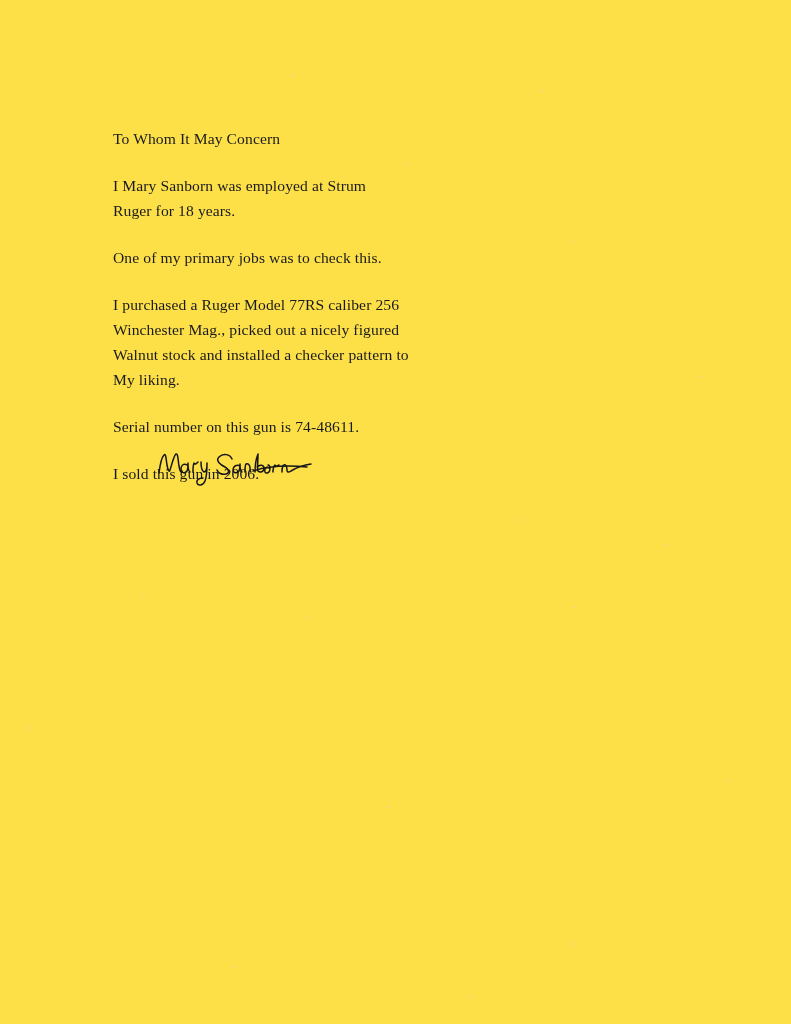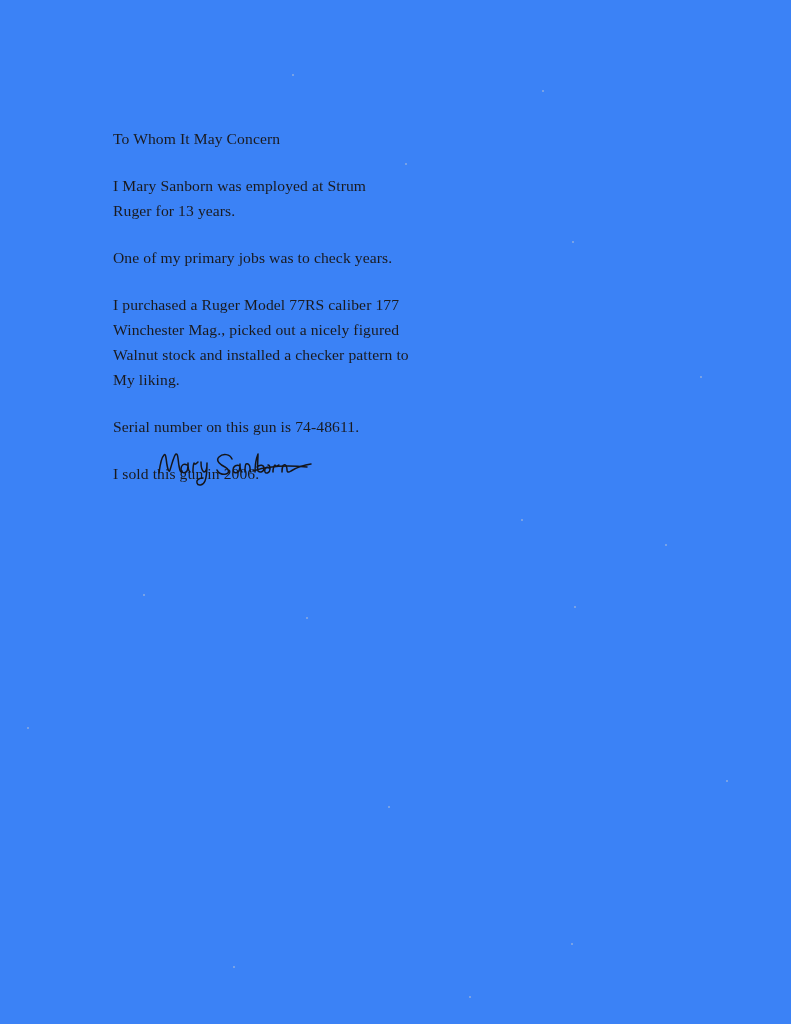--- a/index.html
+++ b/index.html
@@ -13,21 +13,21 @@
     position: relative;
     overflow: hidden;
     font-family: "Liberation Serif", serif;
     color: #16161a;
   }
 
   
   #page-surface {
     position: absolute;
     inset: 0;
-    background: #3b82f6;
+    background: #fde047;
   }
 
   
   .speck {
     position: absolute;
     background: #cfcfcf;
     border-radius: 50%;
     opacity: 0.55;
   }
 
@@ -92,23 +92,23 @@
   <div class="speck" style="left:27px; top:727px; width:2px; height:2px;"></div>
   <div class="speck" style="left:388px; top:806px; width:2px; height:2px;"></div>
   <div class="speck" style="left:726px; top:780px; width:2px; height:2px;"></div>
   <div class="speck" style="left:571px; top:943px; width:2px; height:2px;"></div>
   <div class="speck" style="left:233px; top:966px; width:2px; height:2px;"></div>
   <div class="speck" style="left:469px; top:996px; width:2px; height:2px;"></div>
 
   <div id="letter-body">
     <p class="para">To Whom It May Concern</p>
     <p class="para">I Mary Sanborn was employed at Strum
-Ruger for 13 years.</p>
-    <p class="para">One of my primary jobs was to check years.</p>
-    <p class="para">I purchased a Ruger Model 77RS caliber 177
+Ruger for 18 years.</p>
+    <p class="para">One of my primary jobs was to check this.</p>
+    <p class="para">I purchased a Ruger Model 77RS caliber 256
 Winchester Mag., picked out a nicely figured
 Walnut stock and installed a checker pattern to
 My liking.</p>
     <p class="para">Serial number on this gun is 74-48611.</p>
     <p class="para">I sold this gun in 2006.</p>
   </div>
 
   <div id="signature-block">
     <span id="signature-caption">Mary Sanborn</span>
     <svg width="230" height="48" viewBox="0 0 230 48" fill="none" xmlns="http://www.w3.org/2000/svg">

